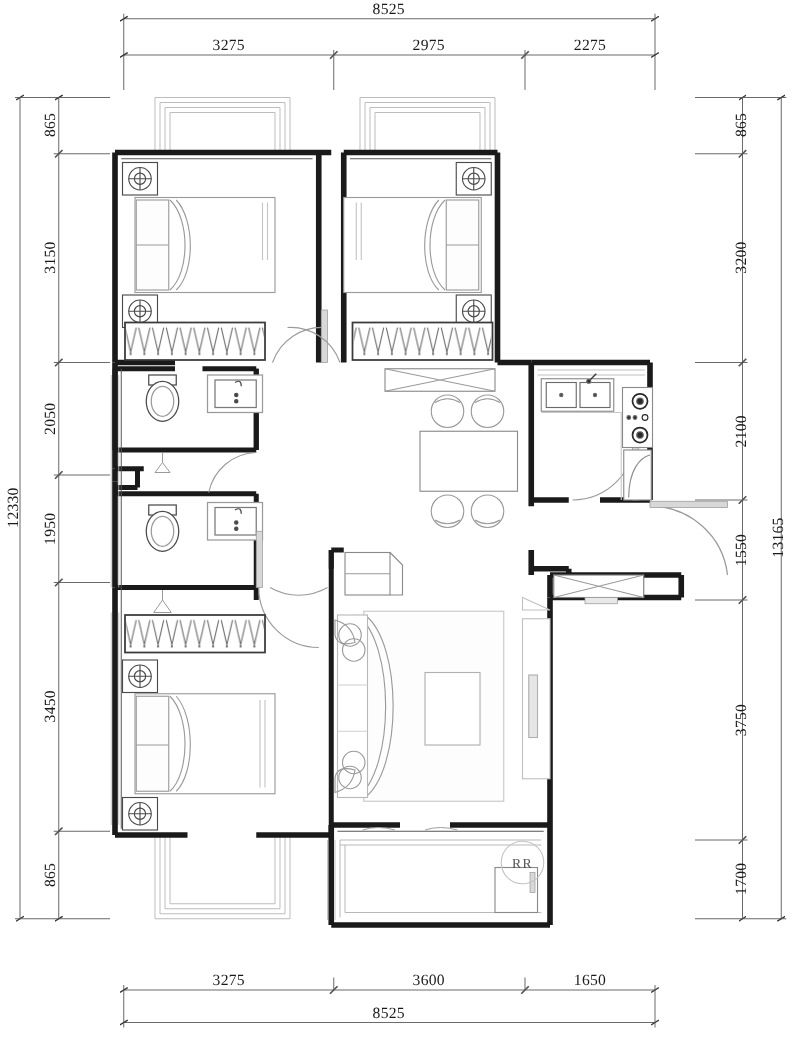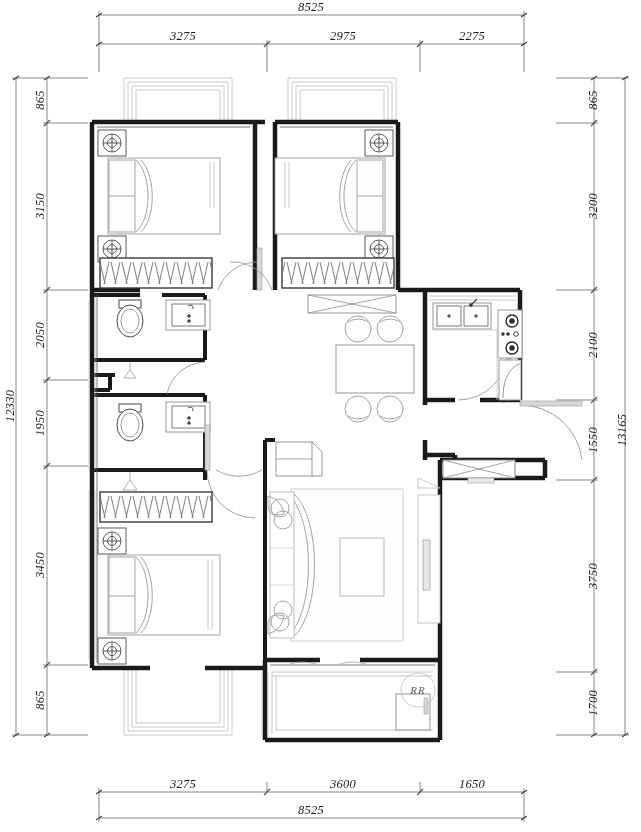--- a/index.html
+++ b/index.html
@@ -1,18 +1,18 @@
 <!DOCTYPE html>
 <html><head>
 <meta charset="utf-8">
 <style>
   html,body{margin:0;padding:0;background:#ffffff;}
   body{width:641px;height:832px;overflow:hidden;
        font-family:"Liberation Serif", serif;color:#1a1a1a;}
-  #stage{position:relative;width:641px;height:832px;background:#fff;font-style:italic;}
+  #stage{position:relative;width:641px;height:832px;background:#fff;}
   svg#plan{position:absolute;left:0;top:0;width:641px;height:832px;display:block;}
   .dimtxt{font-family:"Liberation Serif", serif;font-size:12.5px;fill:#1a1a1a;
           letter-spacing:0.2px;}
   .rrtxt{font-family:"Liberation Serif", serif;font-size:11px;fill:#555;letter-spacing:1px;}
 </style>
 </head>
 <body>
 
 <div id="stage">
 <svg id="plan" viewBox="0 0 641 832">

